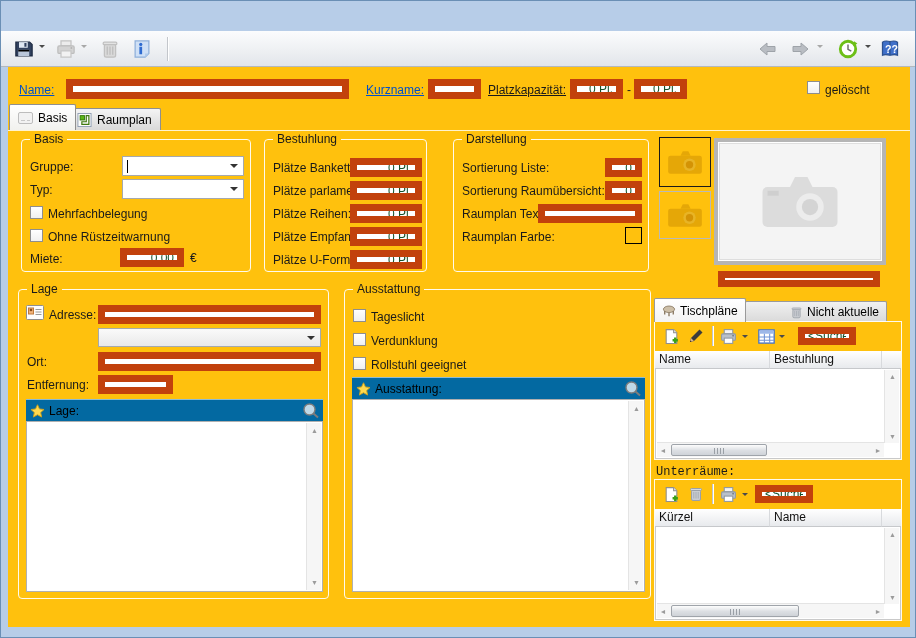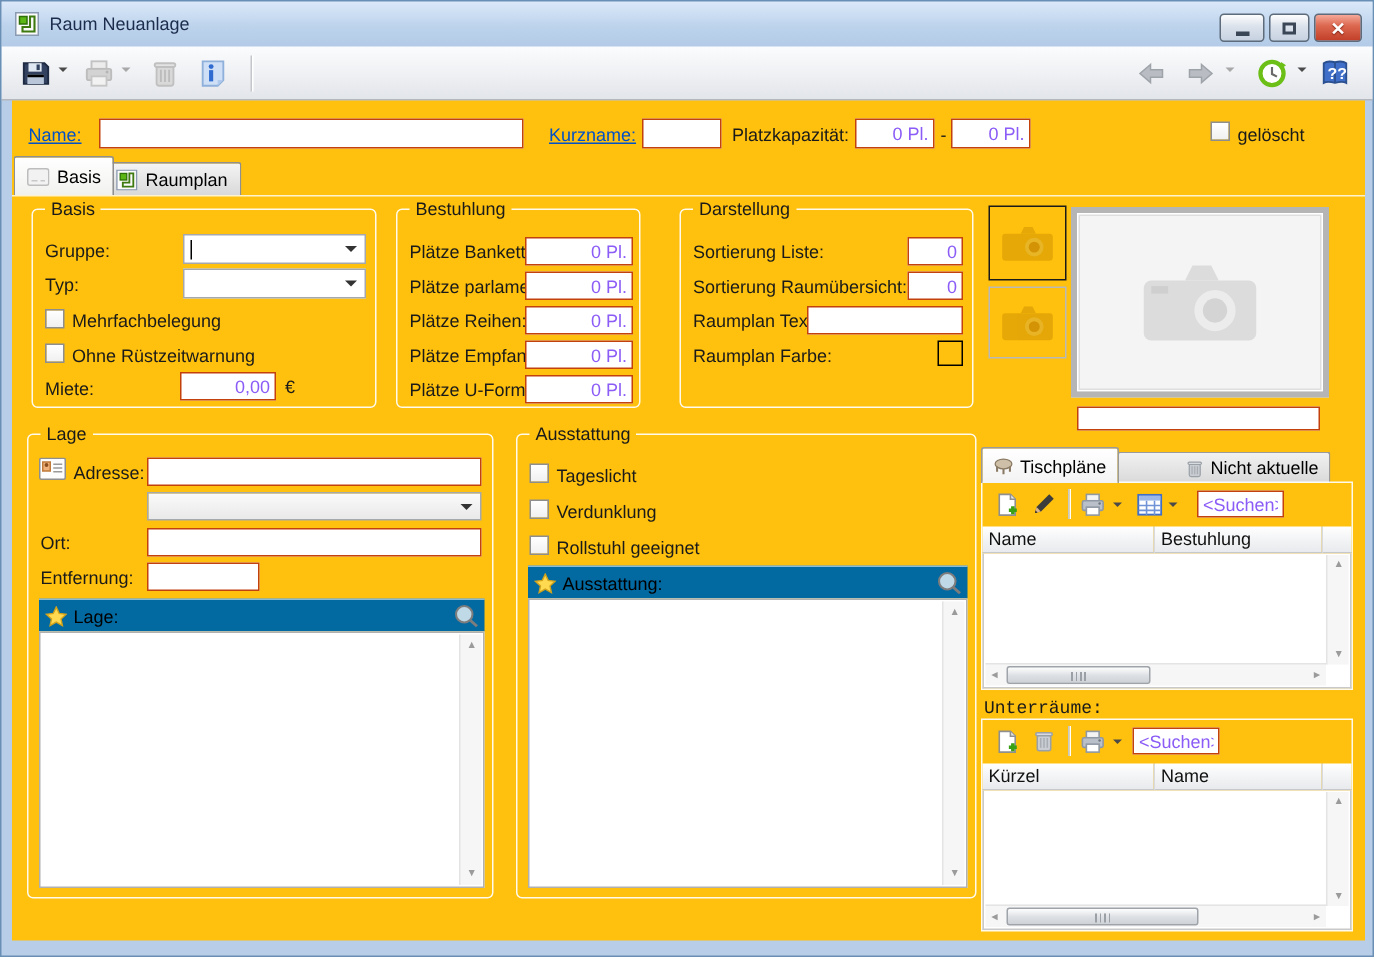--- a/index.html
+++ b/index.html
@@ -20,21 +20,21 @@
   #toolbar { position:absolute; left:0; top:30px; width:916px; height:36px;
     background:linear-gradient(#fbfcfd,#eef0f3 55%,#e2e5ea); border-bottom:1px solid #b4b8be; }
   .tbtn { position:absolute; top:4px; width:26px; height:28px; display:flex; align-items:center; justify-content:center; }
   .dda { position:absolute; top:14px; width:0; height:0; border:3px solid transparent; border-top-color:#4a4a4a; }
   .dda.dis { border-top-color:#a8a8a8; }
   .tsep { position:absolute; top:6px; width:1px; height:24px; background:#c3c6cb; box-shadow:1px 0 0 #fff; }
   
   #content { position:absolute; left:7px; top:66px; width:902px; height:560px; background:#ffc10d; }
   .lbl { position:absolute; font-size:12px; color:#1a1a1a; white-space:nowrap; }
   .link { color:#0050c8; text-decoration:underline; }
-  .fld { position:absolute; background:#fff; border:1px solid #c2410c; font:12px "Liberation Sans",sans-serif; padding:0 3px; color:#8b5cf6; }
+  .fld { position:absolute; background:#fff; border:7px solid #c2410c; font:12px "Liberation Sans",sans-serif; padding:0 3px; color:#14532d; }
   .ra { text-align:right; }
   .cb { position:absolute; width:13px; height:13px; background:linear-gradient(#fff,#f0f0f0); border:1px solid #8e8e8e; }
   .combo { position:absolute; background:#fff; border:1px solid #a5a9ae; }
   .combo .carrow { position:absolute; right:5px; top:50%; margin-top:-2px; width:0; height:0; border:4px solid transparent; border-top-color:#333; }
   .combo.gray { background:linear-gradient(#fafafa,#e9e9e9); }
   
   .gb { position:absolute; border:1px solid rgba(255,255,255,0.92); border-radius:4px; }
   .gbt { position:absolute; top:-8px; left:8px; background:#ffc10d; padding:0 4px; font-size:12px; color:#1a1a1a; white-space:nowrap; }
   
   .shdr { position:absolute; height:22px; background:#0369a1; border-top:1px solid rgba(255,255,255,.55); display:flex; align-items:center; }
@@ -64,39 +64,20 @@
     border-right:1px solid #d8dadd; border-bottom:1px solid #c6c8cb; font-size:12px; padding:1px 4px; color:#111; }
   .ptool-btn { position:absolute; top:3px; width:22px; height:22px; display:flex; align-items:center; justify-content:center; }
   .icon { display:block; }
   .caret { position:absolute; width:1px; background:#000; }
 </style>
 </head>
 <body>
 
 <div id="win">
 
-  <div id="titlebar">
-    <span class="abs" style="left:9px;top:7px;">
-      <svg class="icon" width="16" height="16" viewBox="0 0 16 16">
-          <rect x="0.5" y="0.5" width="15" height="15" fill="#fbfbfb" stroke="#8a9ab0"></rect>
-          <rect x="3" y="3" width="5" height="5" fill="#5cb616" stroke="#2e7207"></rect>
-          <path d="M10 3 h3 v10 h-8 v-3 h5 z" fill="none" stroke="#3e7a10" stroke-width="1.4"></path>
-        </svg>
-    </span>
-    <span id="title-text">Raum Neuanlage</span>
-    <div class="wbtn" style="right:74px;width:30px;">
-        <span class="glyph-min"></span>
-      </div>
-    <div class="wbtn" style="right:44px;width:27px;">
-        <span class="glyph-max"></span>
-      </div>
-    <div class="wbtn close" style="right:9px;width:32px;">
-        <span class="glyph-x">✕</span>
-      </div>
-  </div>
 
   <div id="toolbar">
     <div class="tbtn" style="left:10px;">
       <svg class="icon" width="20" height="20" viewBox="0 0 16 16">
           <path d="M1.5 2.5 h11 l2 2 v9 h-13 z" fill="#31415f" stroke="#1d2a42"></path>
           <rect x="4" y="2.5" width="7" height="4.5" fill="#dfe7f2"></rect>
           <rect x="8.3" y="3.2" width="1.7" height="3" fill="#31415f"></rect>
           <rect x="3.4" y="8.6" width="8.8" height="5" fill="#b9c6d9"></rect>
           <rect x="3.4" y="8.6" width="8.8" height="1.4" fill="#84118"></rect>
         </svg>
@@ -156,21 +137,21 @@
         </svg>
     </div>
   </div>
 
   <div id="content">
 
     <span class="lbl link" style="left:11px;top:16px;">Name:</span>
     <input class="fld" style="left: 58px; top: 12px; width: 283px; height: 20px;">
     <span class="lbl link" style="left:358px;top:16px;">Kurzname:</span>
     <input class="fld" style="left: 420px; top: 12px; width: 53px; height: 20px;">
-    <span class="lbl" style="left:480px;top:16px;">Platzkapazität:</span>
+    <span class="lbl" style="left:480px;top:16px;text-decoration:underline;">Platzkapazität:</span>
     <input class="fld ra" style="left: 562px; top: 12px; width: 53px; height: 20px;" value="0 Pl.">
     <span class="lbl" style="left:619px;top:16px;">-</span>
     <input class="fld ra" style="left: 626px; top: 12px; width: 53px; height: 20px;" value="0 Pl.">
     <span class="cb" style="left:799px;top:14px;"></span>
     <span class="lbl" style="left:817px;top:16px;">gelöscht</span>
 
     <div class="mtab on" style="left:1px;">
       <svg class="icon" width="15" height="12" viewBox="0 0 15 12">
           <rect x="0.5" y="0.5" width="14" height="11" rx="1.5" fill="#f2f2f2" stroke="#bdbdbd"></rect>
           <path d="M3 8.5 h4 M9 8.5 h3" stroke="#c8c8c8"></path>

